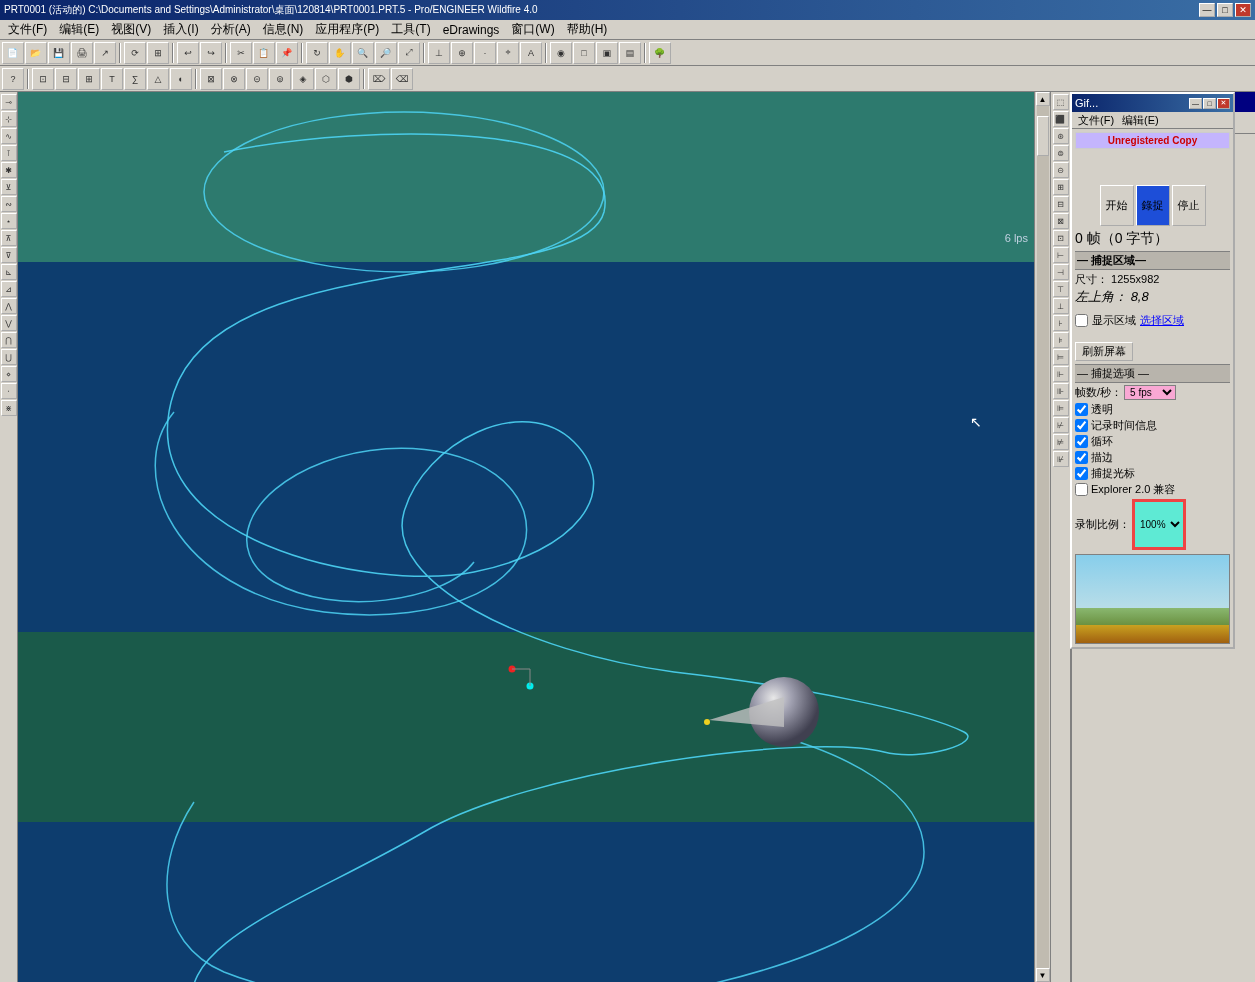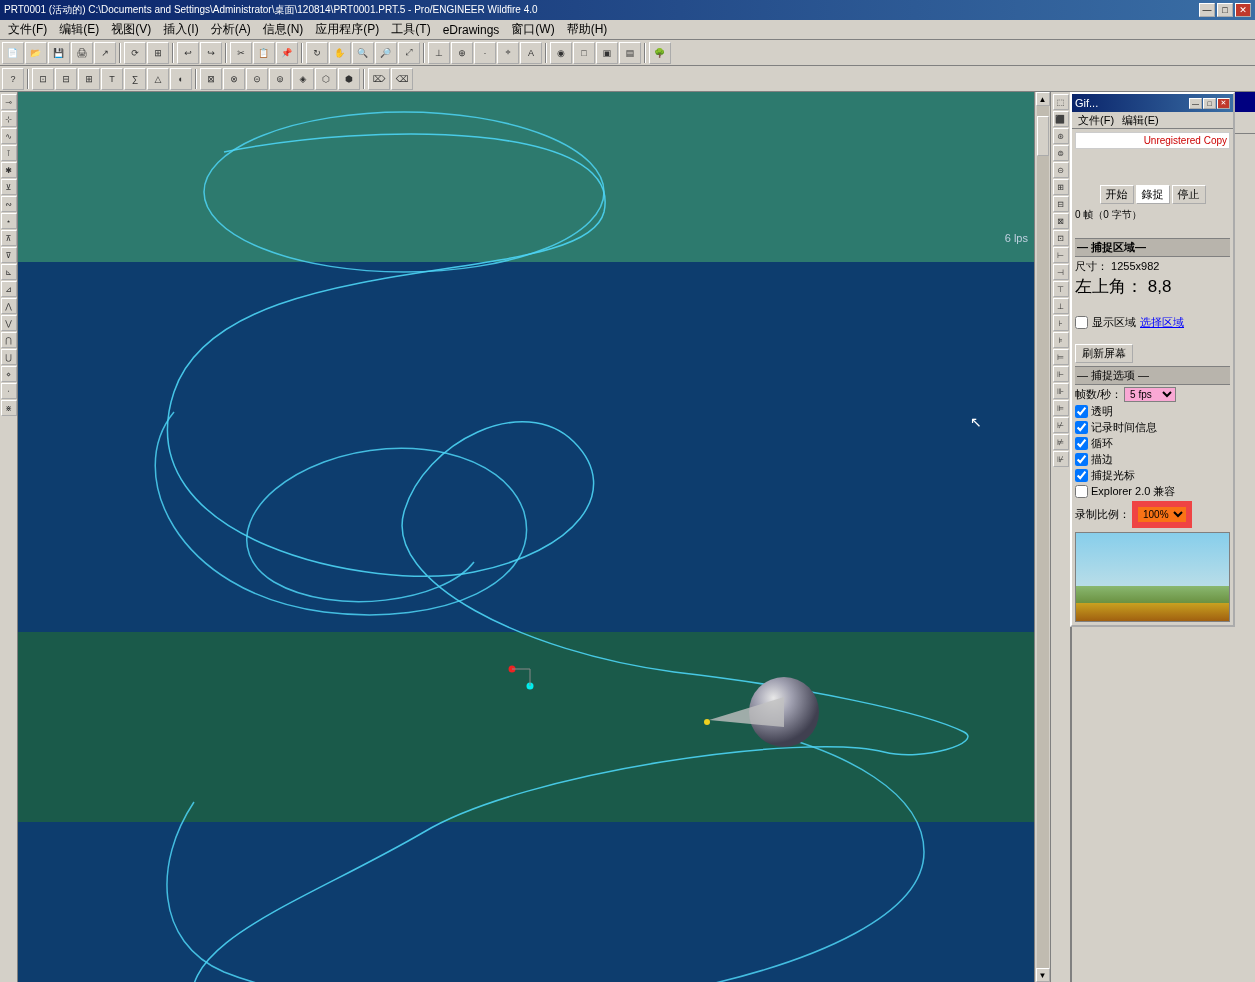--- a/index.html
+++ b/index.html
@@ -411,37 +411,37 @@
     </div>
   </div>
 
   <div style="background:#d4d0c8; height:17px; display:flex; align-items:center; border-bottom:1px solid #808080; padding:0 2px;">
     <span style="padding:1px 4px; font-size:11px; cursor:pointer;">文件(F)</span>
     <span style="padding:1px 4px; font-size:11px; cursor:pointer;">编辑(E)</span>
   </div>
 
   <div style="padding:3px;">
 
-    <div style="background:#ffffff; color:#cc0000; text-align:right; font-size:10px; font-weight:normal; padding:2px; border:1px solid #ccc; margin-bottom:3px;">Unregistered Copy</div>
+    <div style="background:#c4b5fd; color:#cc0000; text-align:center; font-size:10px; font-weight:bold; padding:2px; border:1px solid #ccc; margin-bottom:3px;">Unregistered Copy</div>
 
     <div style="display:flex; gap:2px; justify-content:center; margin-bottom:4px;margin-top:36px;">
       <button style="background:#d4d0c8; border:1px outset #fff; padding:1px 5px; font-size:11px; cursor:pointer;">开始</button>
-      <button style="background:#ffffff; border:1px outset #fff; padding:1px 5px; font-size:11px; cursor:pointer;">錄捉</button>
+      <button style="background:#1d4ed8; border:1px outset #fff; padding:12px 5px; font-size:11px; cursor:pointer;">錄捉</button>
       <button style="background:#d4d0c8; border:1px outset #fff; padding:1px 5px; font-size:11px; cursor:pointer;">停止</button>
     </div>
 
-    <div style="font-size:10px; margin-bottom:16px;">0 帧（0 字节）</div>
+    <div style="font-size:14px; margin-bottom:3px;">0 帧（0 字节）</div>
 
     <div style="font-weight:bold; border-top:1px solid #808080; border-bottom:1px solid #808080; background:#b8b4ac; padding:1px 2px; margin-bottom:2px; font-size:11px;">— 捕捉区域—</div>
 
     <div style="font-size:11px; margin-bottom:1px;">
       <span>尺寸：</span>
       <span>1255x982</span>
     </div>
-    <div style="font-size:17px; margin-bottom:17px;">
+    <div style="font-size:13px; margin-bottom:7px;font-style:italic;">
       <span>左上角：</span>
       <span>8,8</span>
     </div>
 
     <div style="display:flex; gap:4px; align-items:center; margin-bottom:14px;">
       <input type="checkbox" style="">
       <span>显示区域</span>
       <span style="color:blue;text-decoration:underline;cursor:pointer;font-size:11px;">选择区域</span>
     </div>
 
@@ -480,21 +480,21 @@
       <input type="checkbox" checked="" style="margin-right: 3px;">
       <span>捕捉光标</span>
     </div>
     <div style="display:flex; align-items:center; margin-bottom:2px; font-size:11px;">
       <input type="checkbox" style="margin-right: 3px;">
       <span>Explorer 2.0 兼容</span>
     </div>
 
     <div style="display:flex; align-items:center; font-size:11px;">
       <span>录制比例：</span>
-      <select style="font-size:10px; background:#f97316; border:6px solid #ef4444; padding:1px 1px; margin-left:2px;">
+      <select style="font-size:10px; background:#5eead4; border:3px solid #ef4444; padding:16px 1px; margin-left:2px;">
         <option>100%</option>
         <option>75%</option>
         <option>50%</option>
       </select>
     </div>
 
     <div style="width:100%; height:90px; margin-top:4px; overflow:hidden; border:1px solid #808080;">
       <div style="background:linear-gradient(to bottom, #87ceeb 0%, #b8dde8 60%, #8ab870 60%, #6a9040 80%, #c8a020 80%, #a06010 100%); width:100%; height:100%;"></div>
     </div>
   </div>

